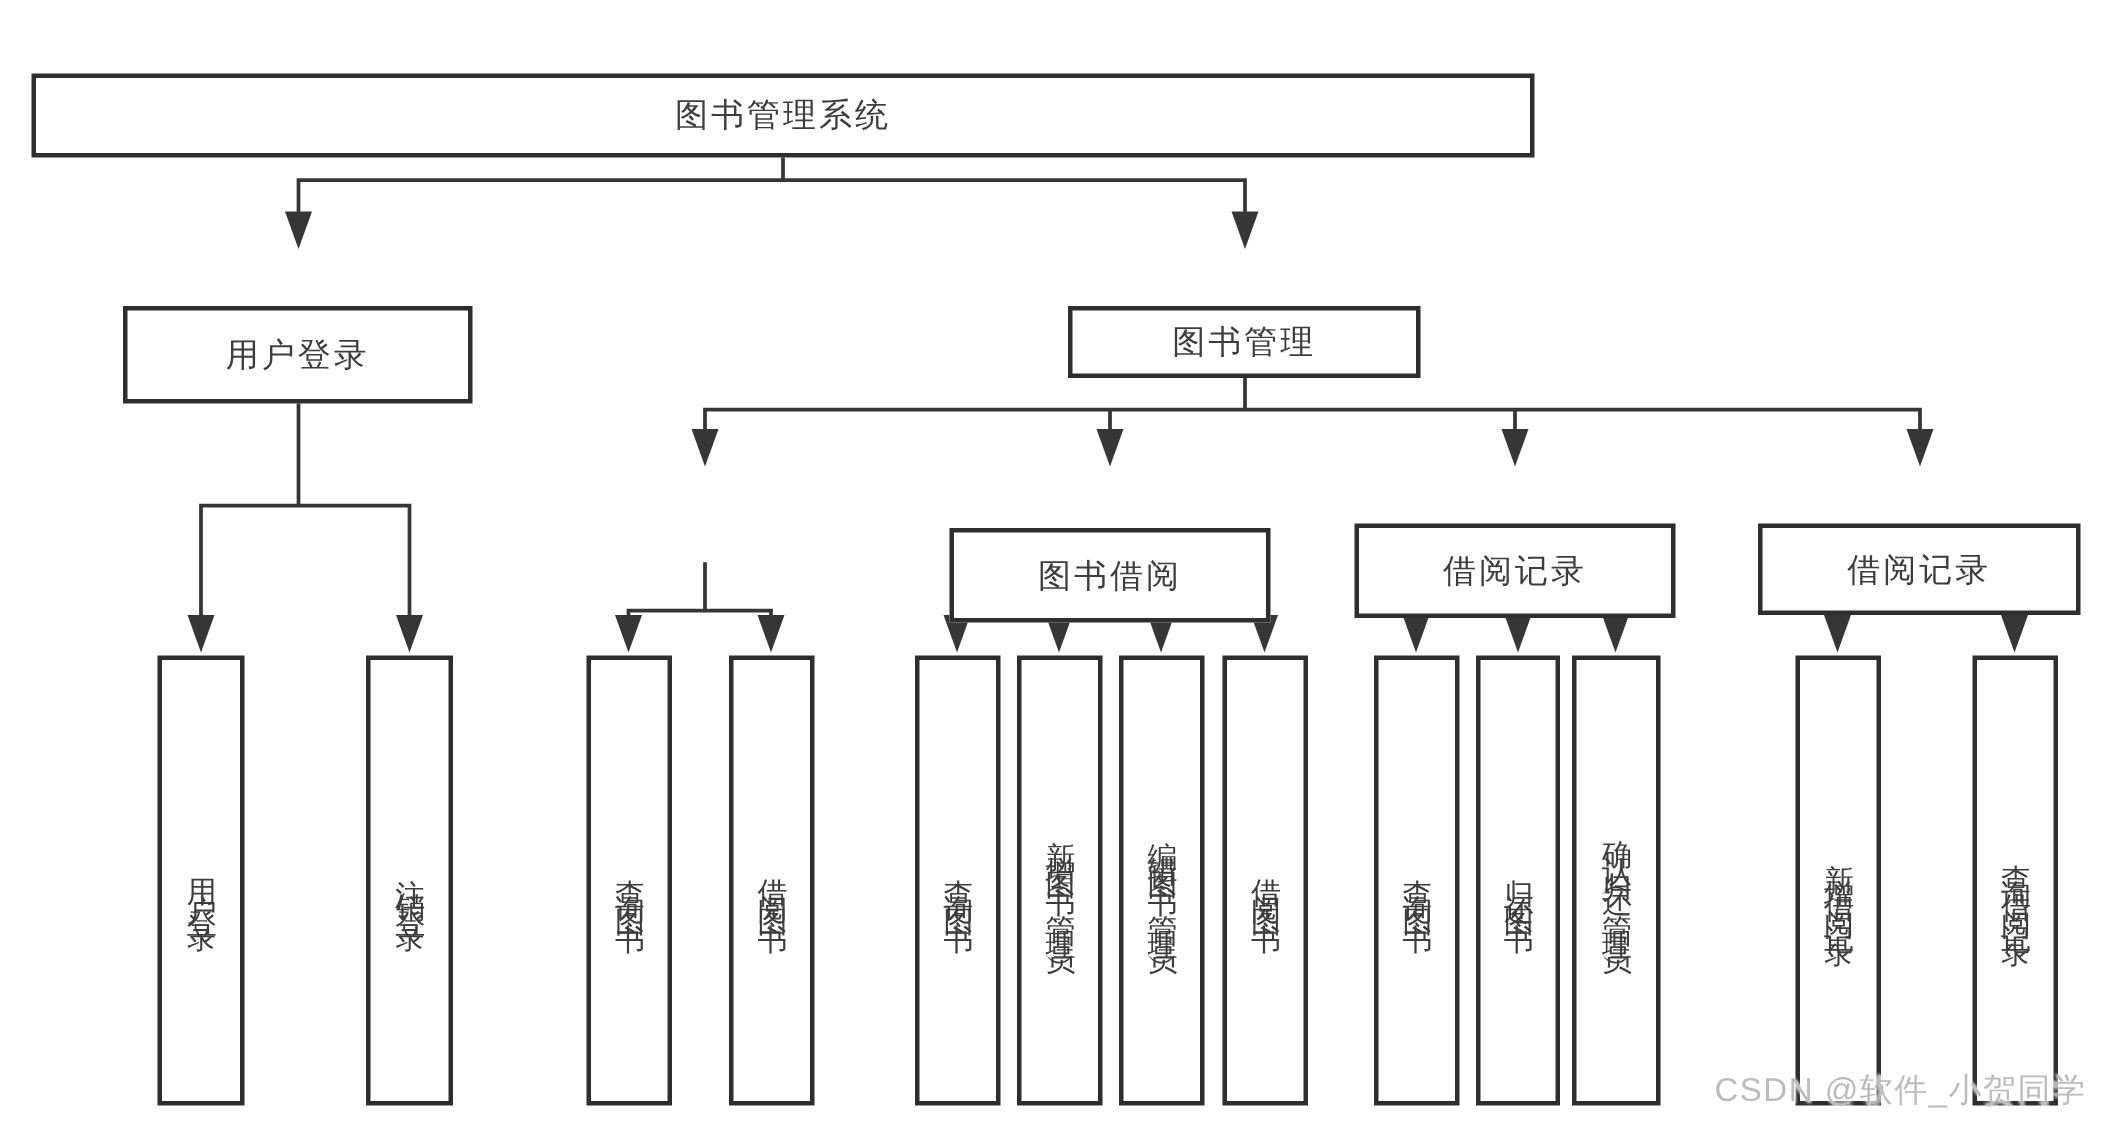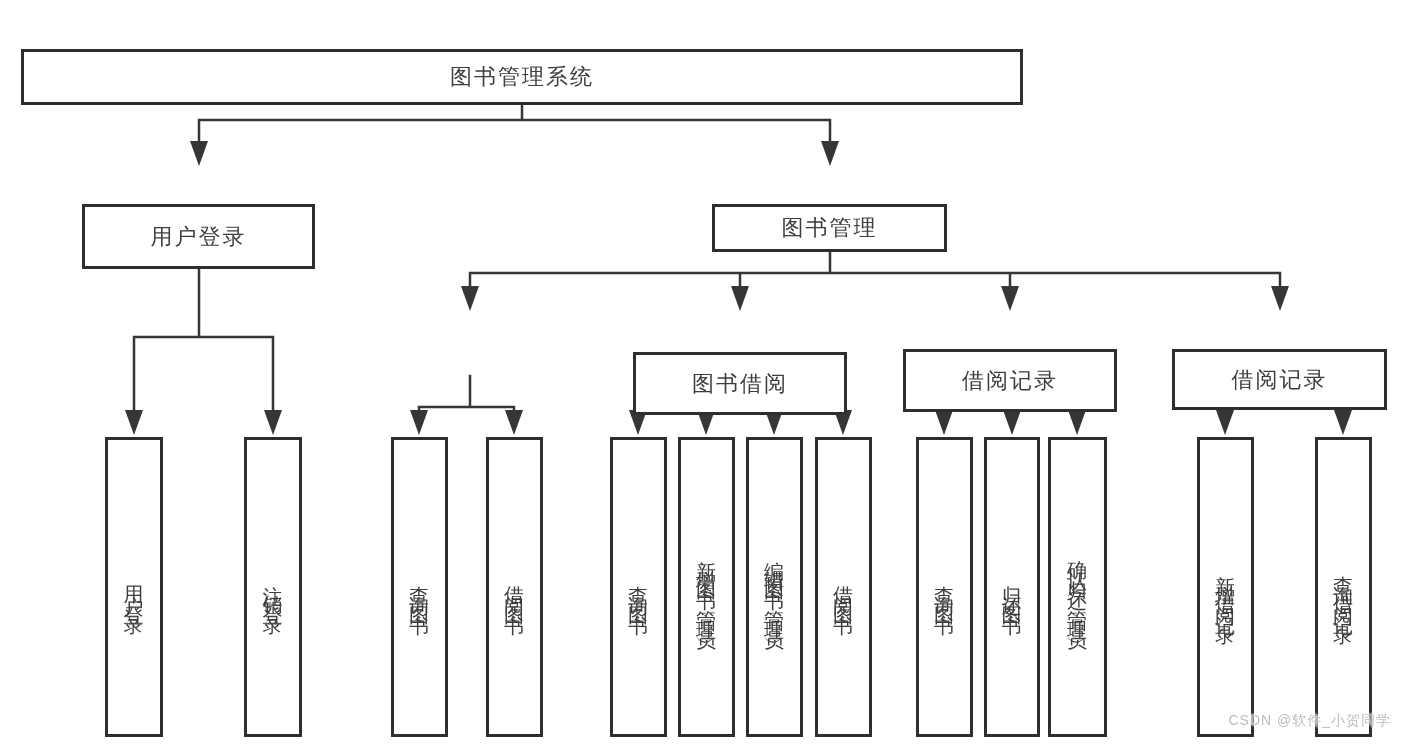--- a/index.html
+++ b/index.html
@@ -43,21 +43,21 @@
     text-orientation: mixed;
     font-size: 20px;
     letter-spacing: 10px;
     line-height: 1;
     padding-top: 6px;
   }
   .watermark {
     position: absolute;
     right: 14px;
     top: 712px;
-    font-size: 14px;
+    font-size: 22px;
     letter-spacing: 1px;
     color: #bcbcbc;
     text-shadow: 1px 1px 2px rgba(255,255,255,0.95), -1px -1px 2px rgba(255,255,255,0.95);
     z-index: 3;
     white-space: nowrap;
   }
 </style>
 </head>
 <body>
 

